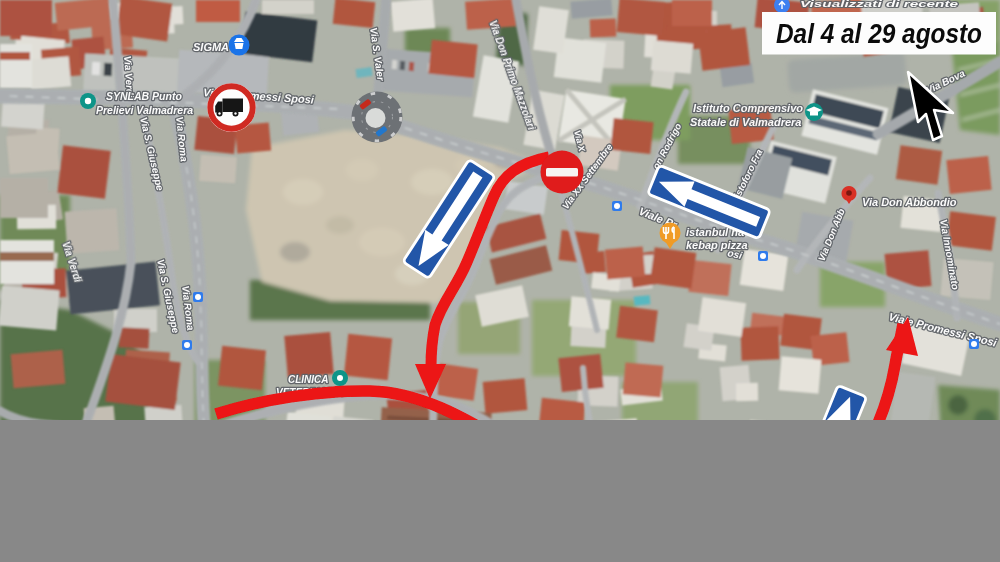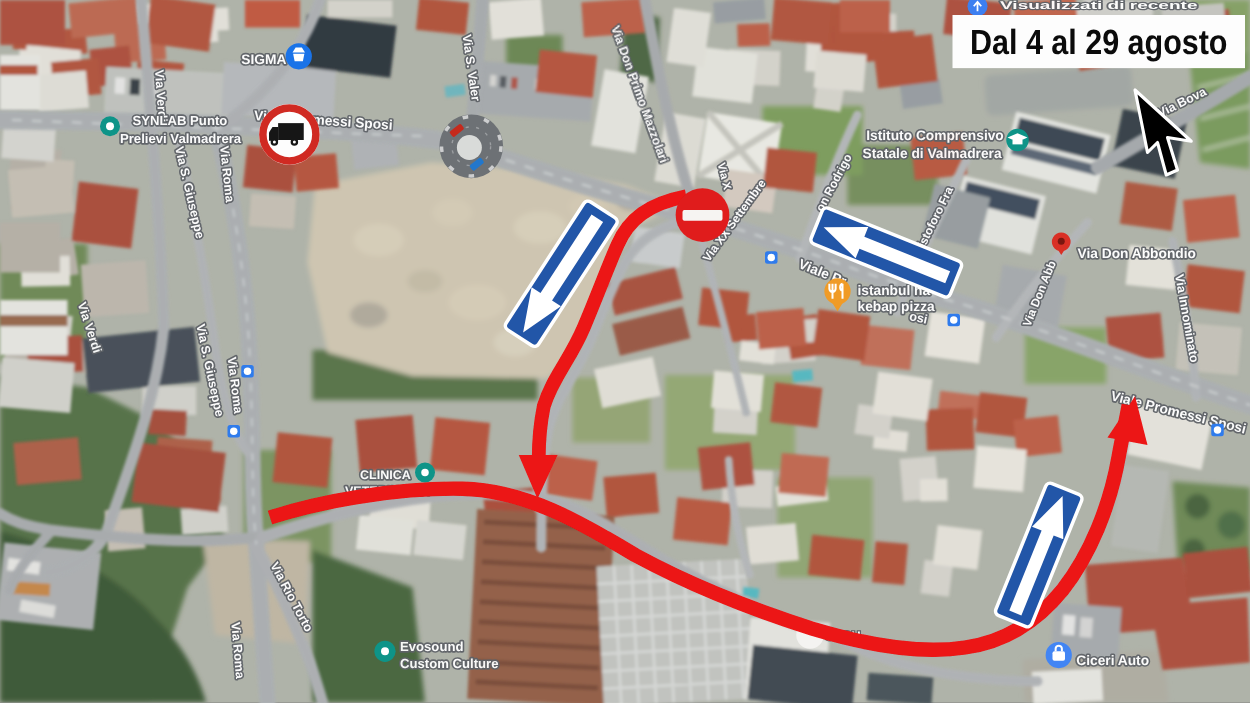--- a/index.html
+++ b/index.html
@@ -1,16 +1,16 @@
 <!DOCTYPE html>
 <html><head>
 <meta charset="utf-8">
 <style>
 html,body{margin:0;padding:0;background:#888;}
-.stage{position:relative;width:1000px;height:562px;overflow:hidden;font-family:"Liberation Sans",sans-serif;}
+.stage{position:relative;width:1000px;height:420px;overflow:hidden;font-family:"Liberation Sans",sans-serif;font-style:italic;}
 svg{display:block;}
 </style>
 </head>
 <body>
 <div class="stage">
 <svg width="1000" height="562" viewBox="0 0 1000 562">
 <defs>
 <filter id="b2" x="-20%" y="-20%" width="140%" height="140%">
           <feGaussianBlur stdDeviation="2.0"></feGaussianBlur>
         </filter>

